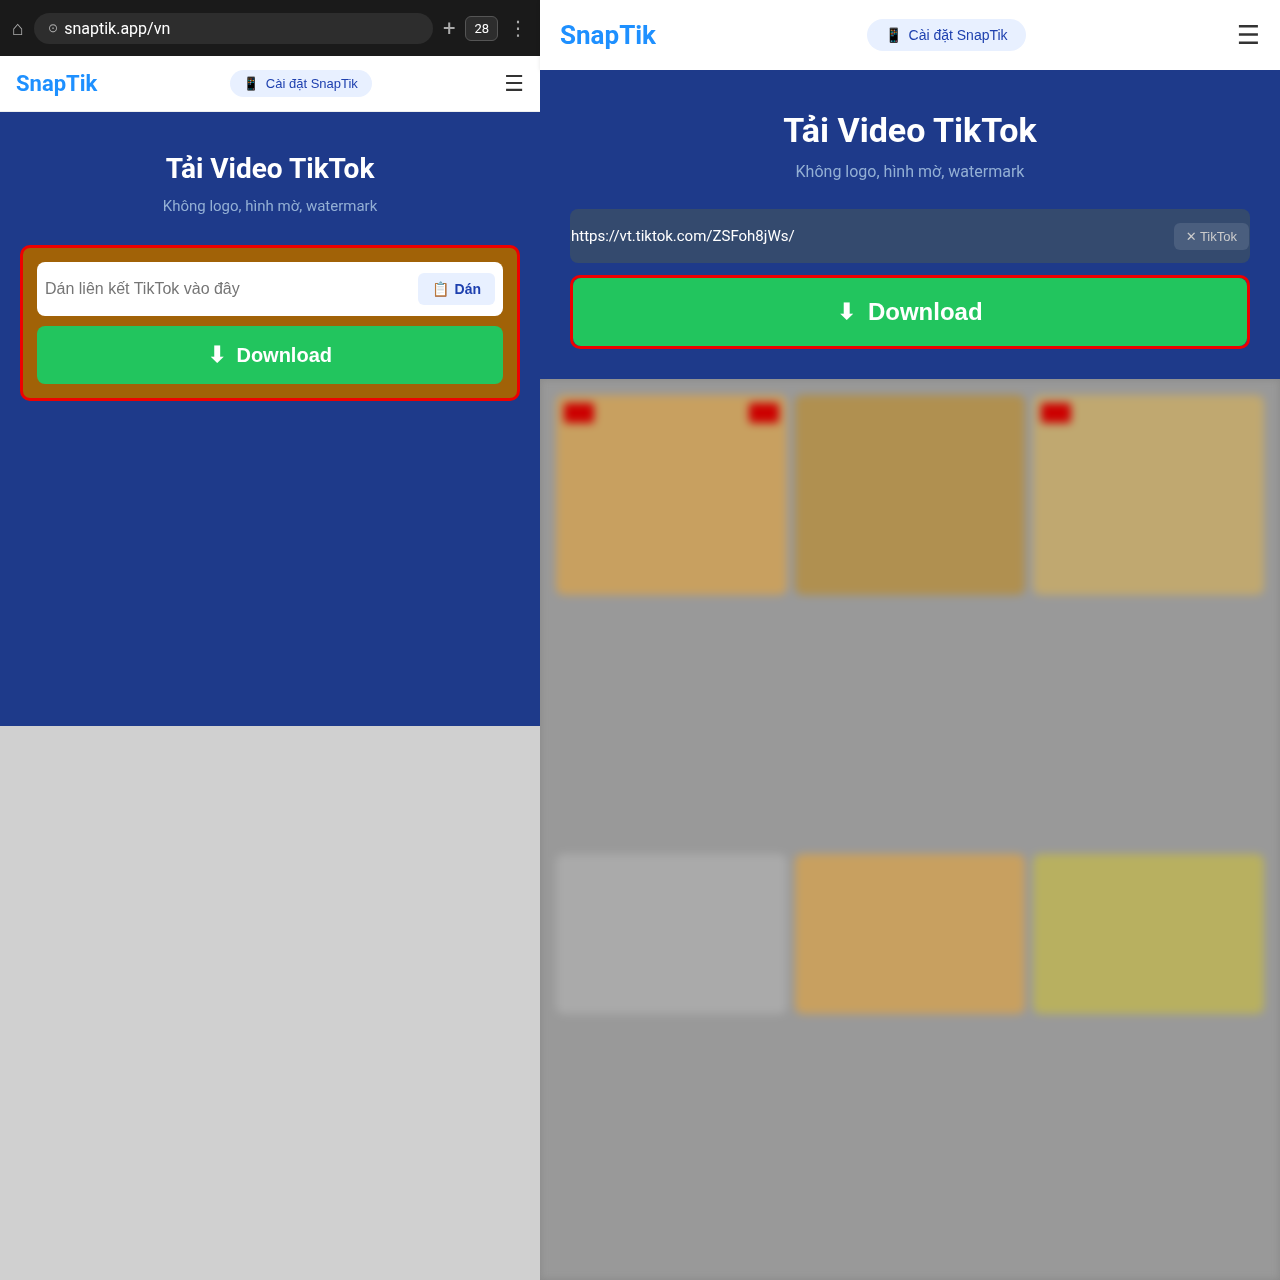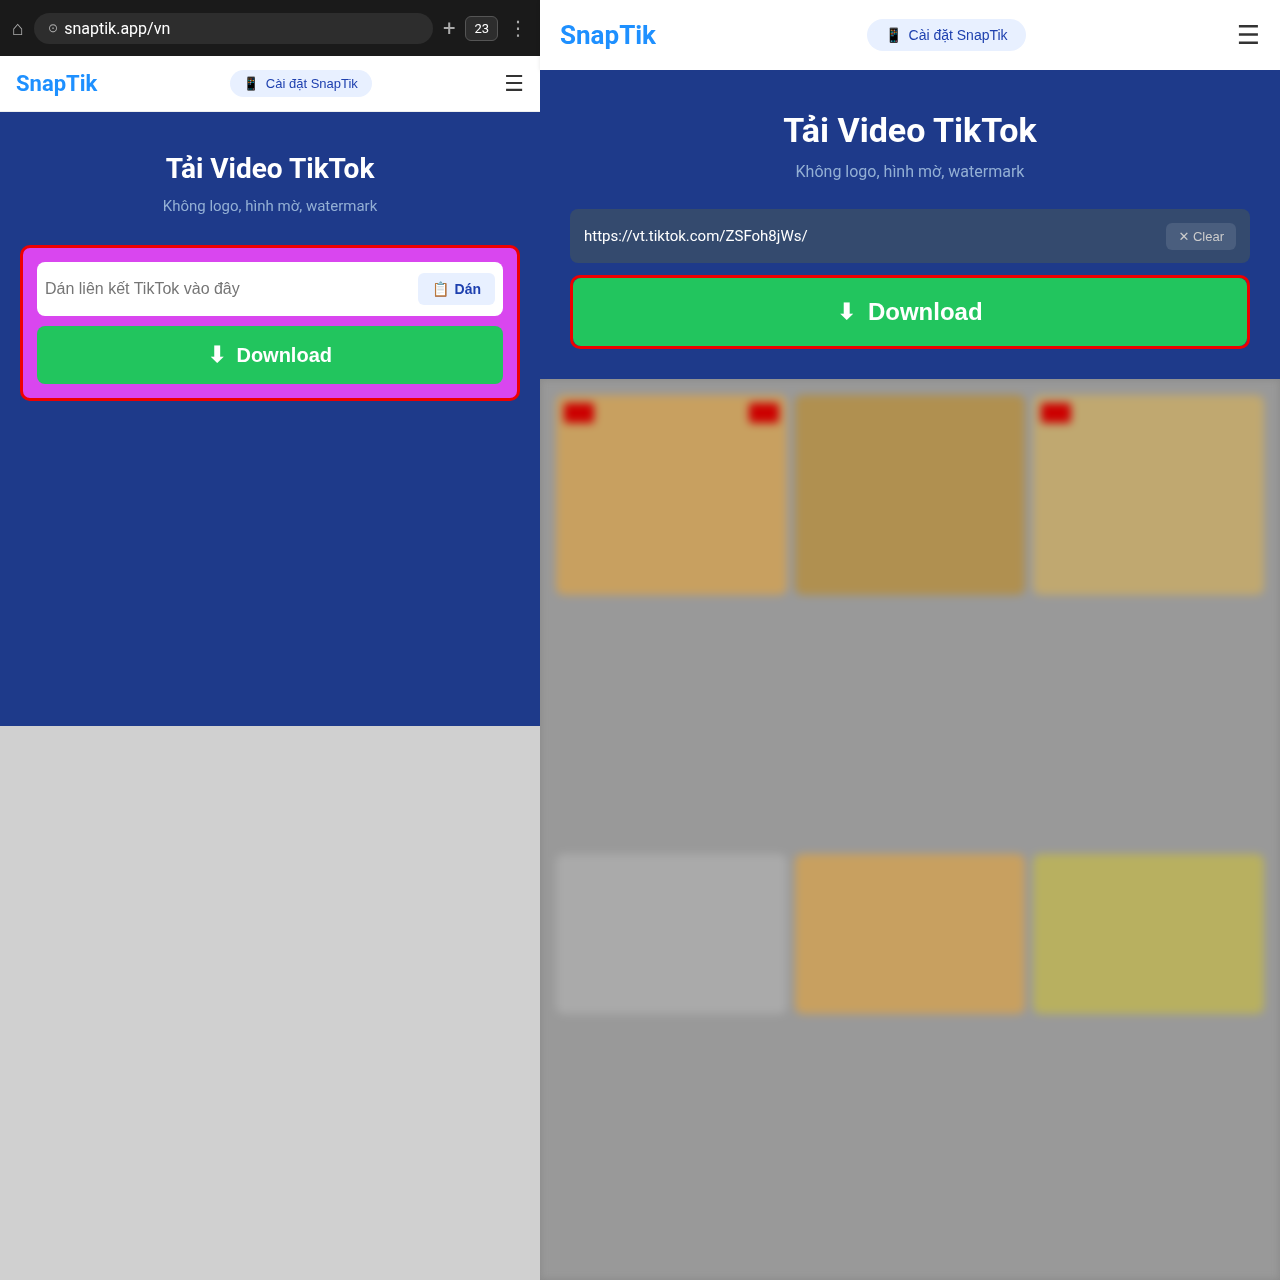--- a/index.html
+++ b/index.html
@@ -145,21 +145,21 @@
       text-align: center;
       margin-bottom: 30px;
     }
 
     
     .highlight-box {
       border: 3px solid #e00;
       border-radius: 10px;
       padding: 14px;
       width: 100%;
-      background: #d946ef;
+      background: #a16207;
     }
 
     .input-row {
       background: #fff;
       border-radius: 8px;
       display: flex;
       align-items: center;
       padding: 0 8px;
       margin-bottom: 10px;
       height: 54px;
@@ -286,21 +286,21 @@
       font-size: 16px;
       text-align: center;
       margin-bottom: 28px;
     }
 
     .right-url-row {
       background: #344a6e;
       border-radius: 8px;
       display: flex;
       align-items: center;
-      padding: 0 14px;
+      padding: 0 1px;
       height: 54px;
       width: 100%;
       margin-bottom: 12px;
     }
 
     .right-url-text {
       flex: 1;
       color: #fff;
       font-size: 15px;
     }
@@ -398,21 +398,21 @@
 
   <div class="left-panel">
 
     <div class="browser-bar">
       <span class="browser-home-icon">⌂</span>
       <div class="address-bar">
         <span class="address-bar-dots">⊙</span>
         <span class="address-bar-url">snaptik.app/vn</span>
       </div>
       <span class="add-tab">+</span>
-      <div class="tab-badge">23</div>
+      <div class="tab-badge">28</div>
       <span class="browser-menu">⋮</span>
     </div>
 
     <div class="left-navbar">
       <div class="logo">
         <span>Snap</span><span style="color:#1e90ff;">Tik</span>
       </div>
       <button class="install-btn">
         <span>📱</span>
         <span>Cài đặt SnapTik</span>
@@ -455,21 +455,21 @@
       <span class="right-hamburger">☰</span>
     </div>
 
     <div class="right-content">
       <h1 class="right-title">Tải Video TikTok</h1>
       <p class="right-subtitle">Không logo, hình mờ, watermark</p>
 
       <div class="right-url-row-wrapper">
         <div class="right-url-row">
           <span class="right-url-text">https://vt.tiktok.com/ZSFoh8jWs/</span>
-          <button class="clear-btn">✕ Clear</button>
+          <button class="clear-btn">✕ TikTok</button>
         </div>
       </div>
 
       <div class="right-highlight-box">
         <button class="right-download-btn">
           <span class="download-icon">⬇</span>
           <span>Download</span>
         </button>
       </div>
     </div>

